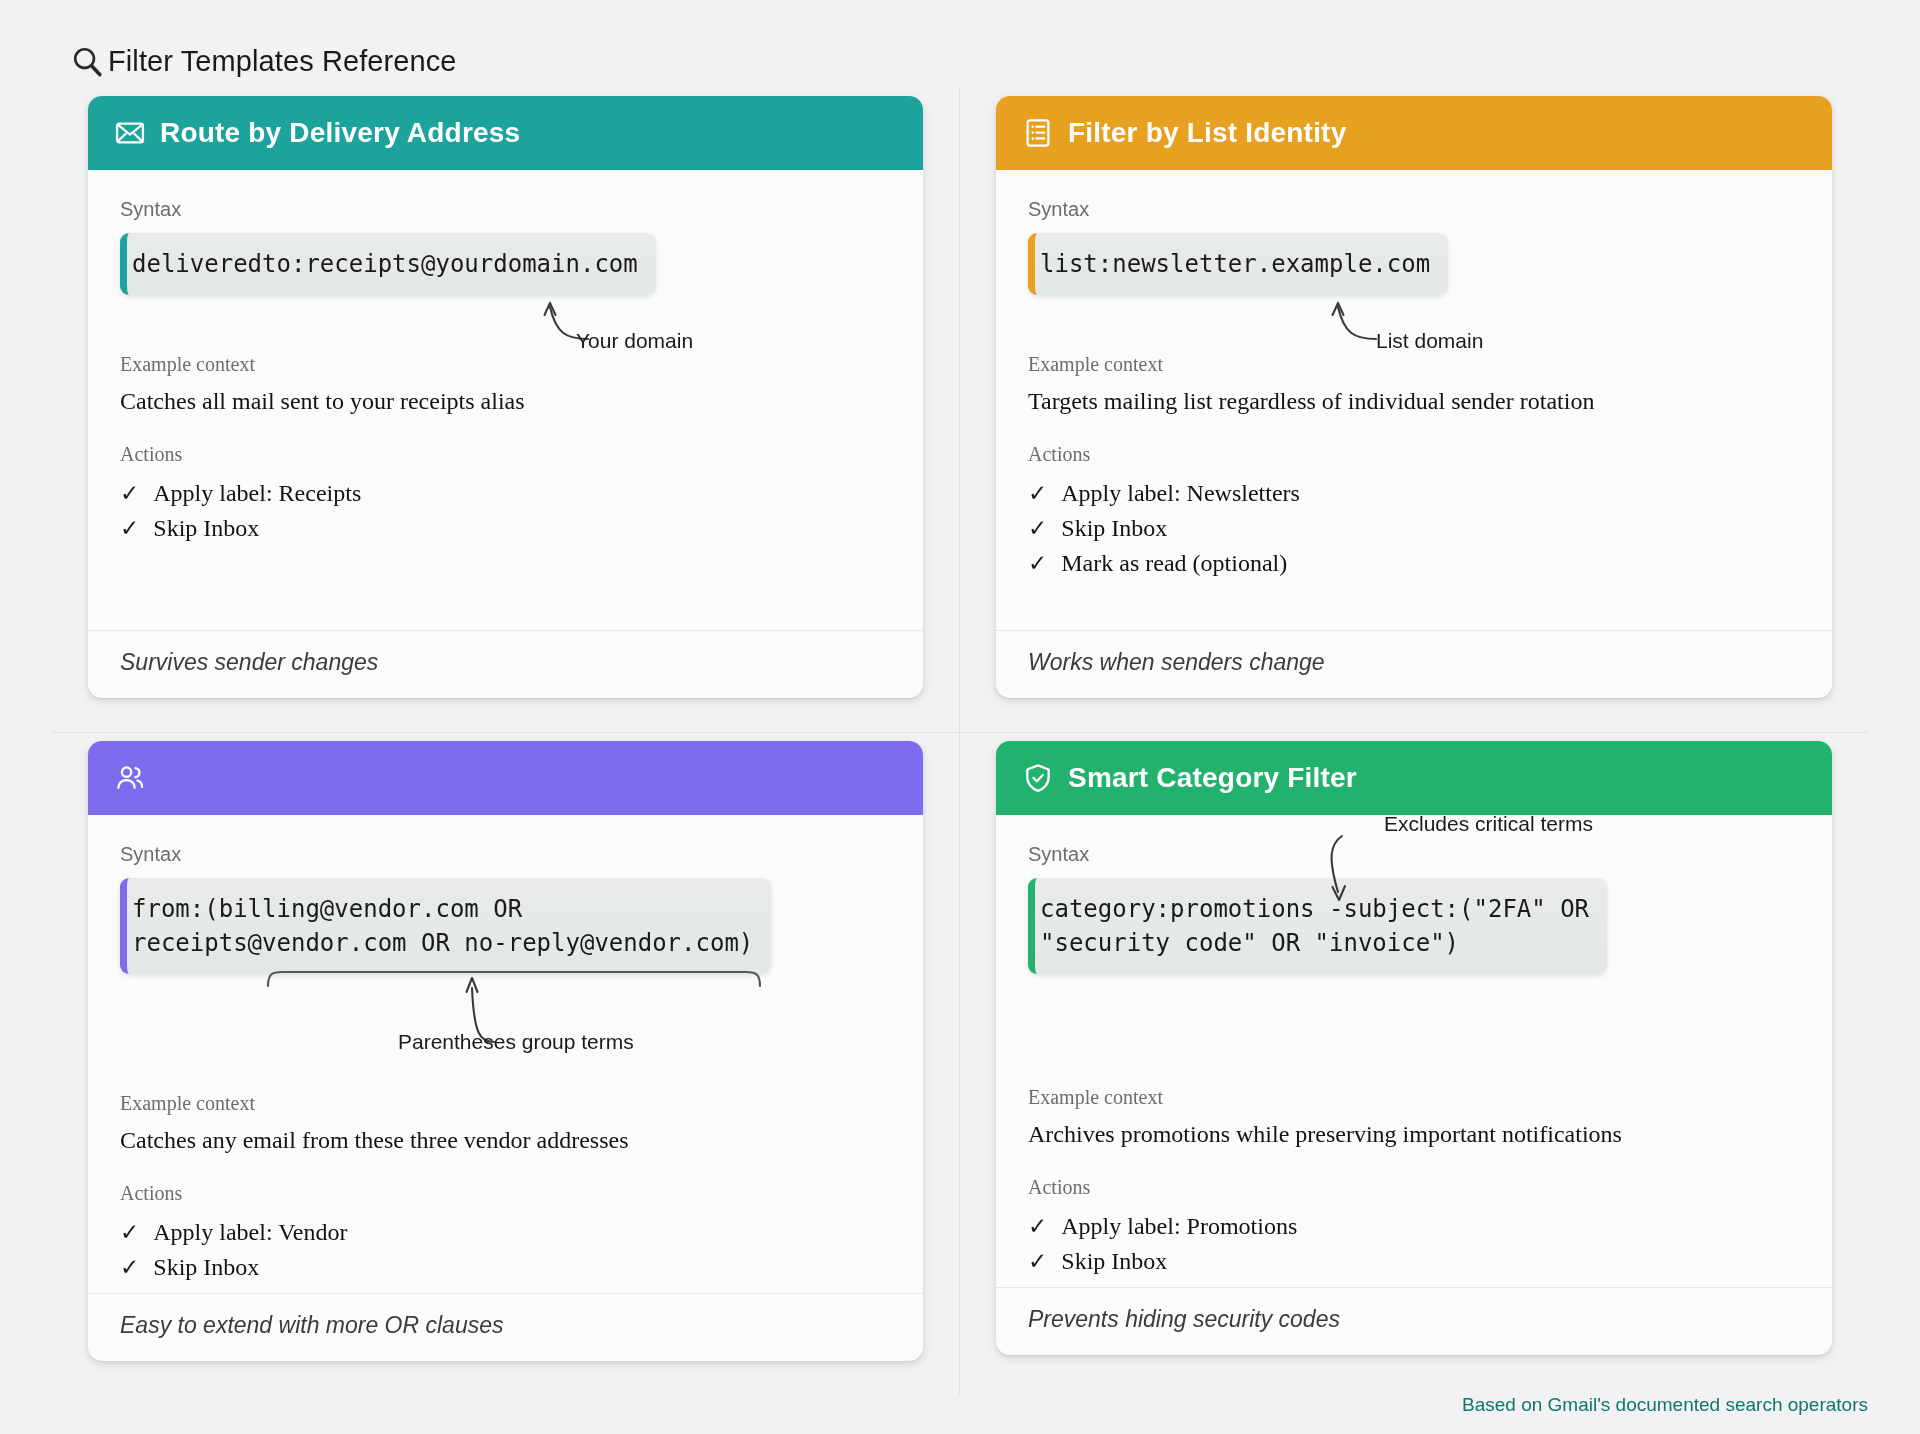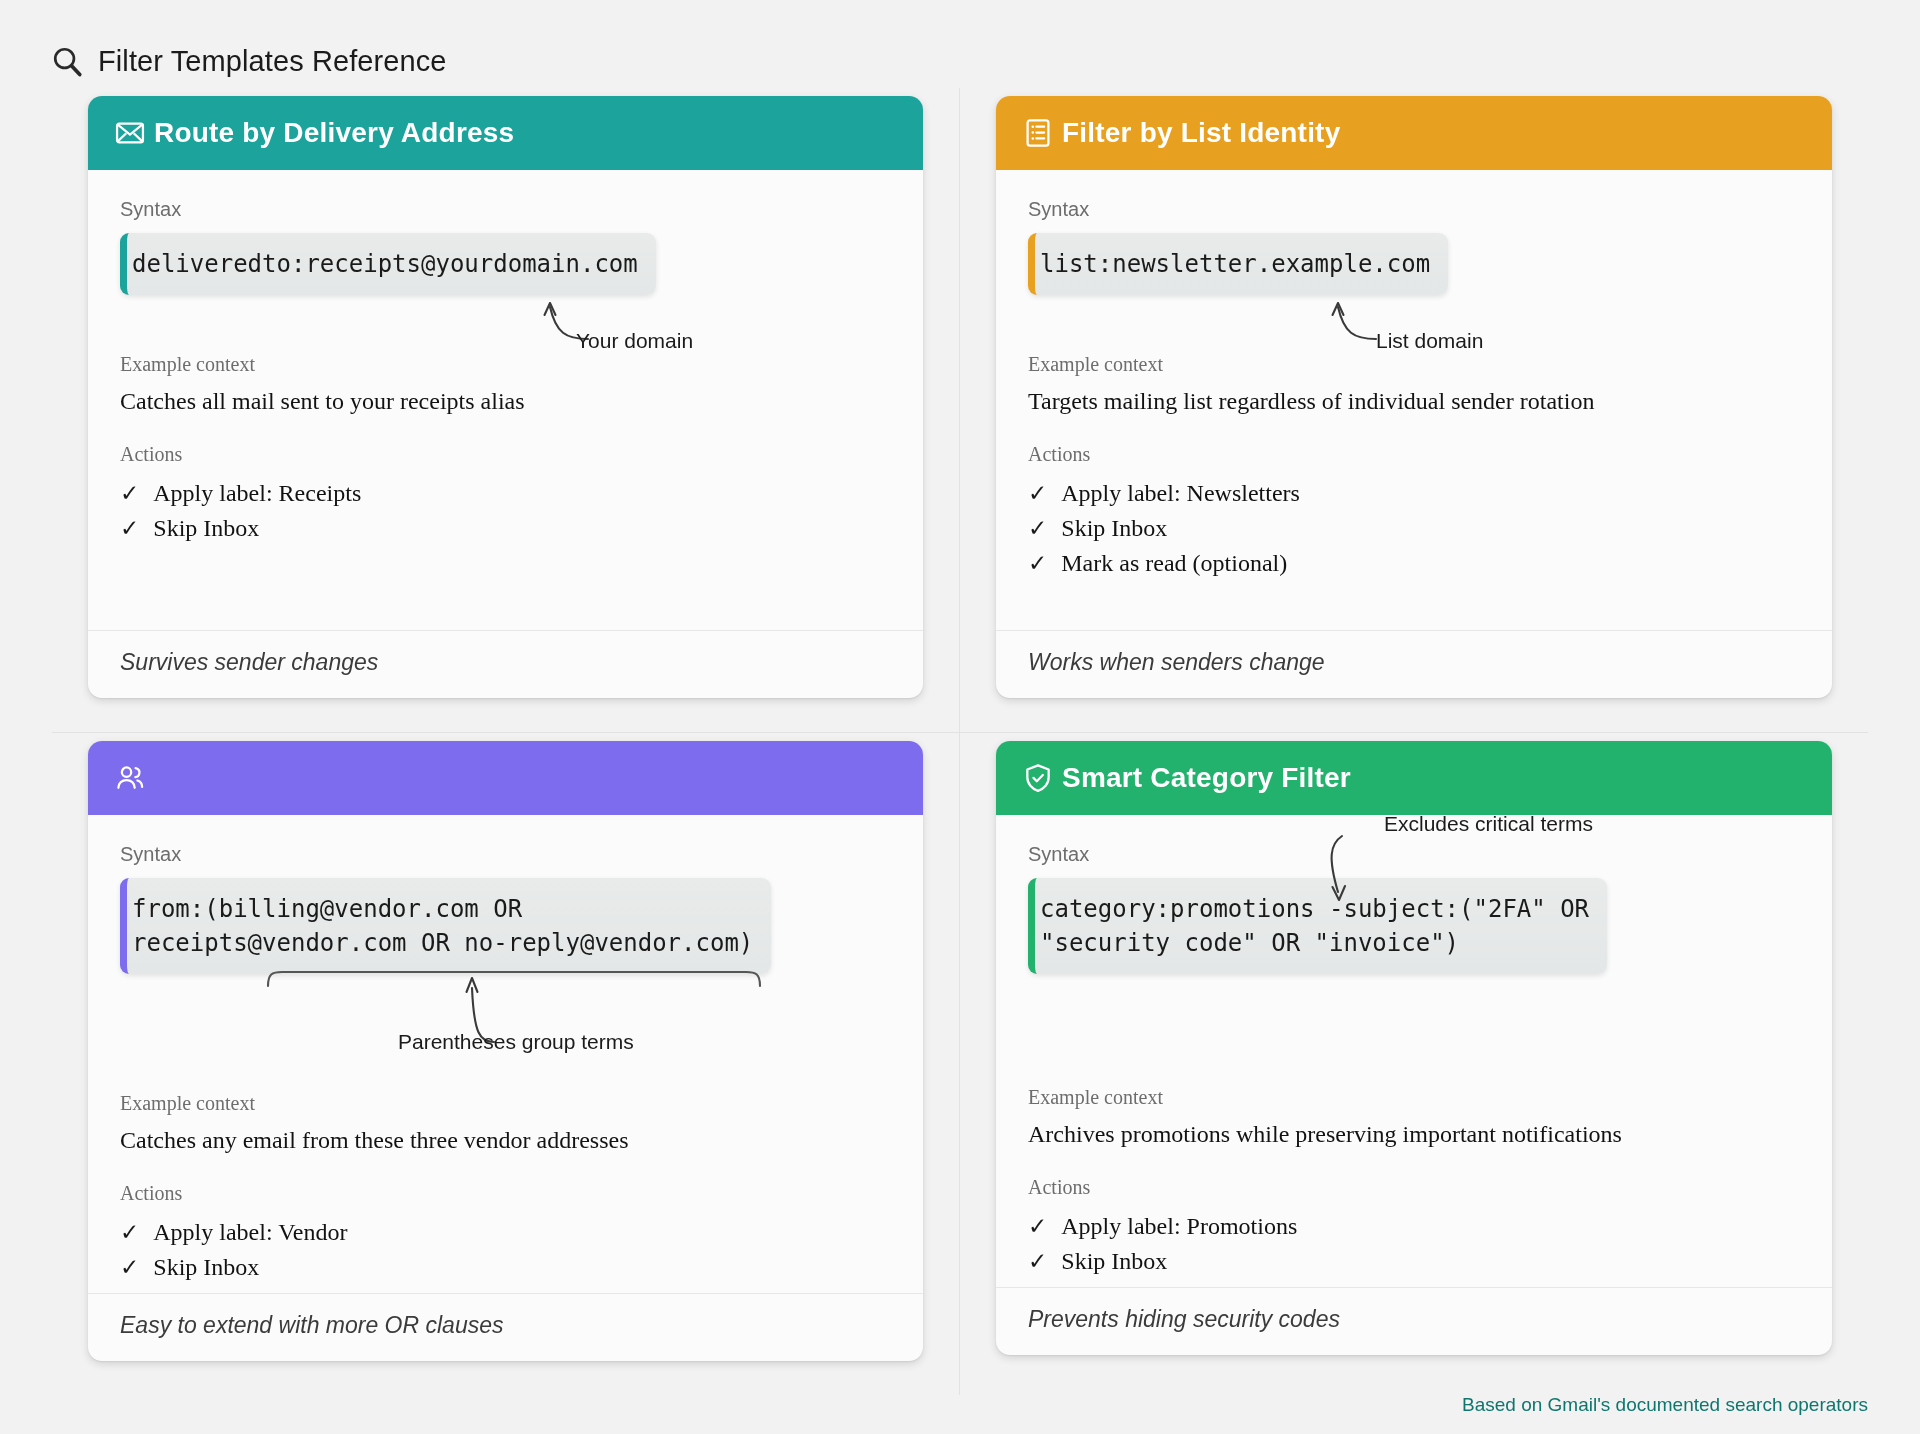--- a/index.html
+++ b/index.html
@@ -6,22 +6,22 @@
   html, body {
     width: 1920px; height: 1434px;
     background: #f2f2f2;
     font-family: "Liberation Sans", sans-serif;
     overflow: hidden;
   }
   .page { position: relative; width: 1920px; height: 1434px; padding: 0; }
 
   
   .page-header {
-    display: flex; align-items: center; gap: 14px;
-    padding: 34px 0 0 50px;
+    display: flex; align-items: center; gap: 4px;
+    padding: 34px 0 0 70px;
     height: 88px;
   }
   .search-icon { width: 34px; height: 34px; display: block; }
   .page-title {
     font-size: 29px; color: #1b1b1b; letter-spacing: .1px;
   }
 
   
   .grid {
     position: relative;
@@ -41,21 +41,21 @@
   .card {
     position: relative;
     background: #fbfbfb;
     border-radius: 14px;
     box-shadow: 0 3px 9px rgba(0,0,0,.13), 0 1px 2px rgba(0,0,0,.07);
     overflow: visible;
     display: flex; flex-direction: column;
     min-height: 602px;
   }
   .card-head {
-    display: flex; align-items: center; gap: 8px;
+    display: flex; align-items: center; gap: 14px;
     height: 74px; padding: 12px 26px;
     border-radius: 14px 14px 0 0;
     color: #fff;
   }
   .card-head .hicon { width: 32px; height: 32px; display: block; flex: none; }
   .card-head .htitle { font-size: 28px; font-weight: 700; letter-spacing: .2px; white-space: nowrap; }
 
   .card-body { flex: 1 1 auto; padding: 28px 32px 8px 32px; position: relative; }
 
   .sec-label {

